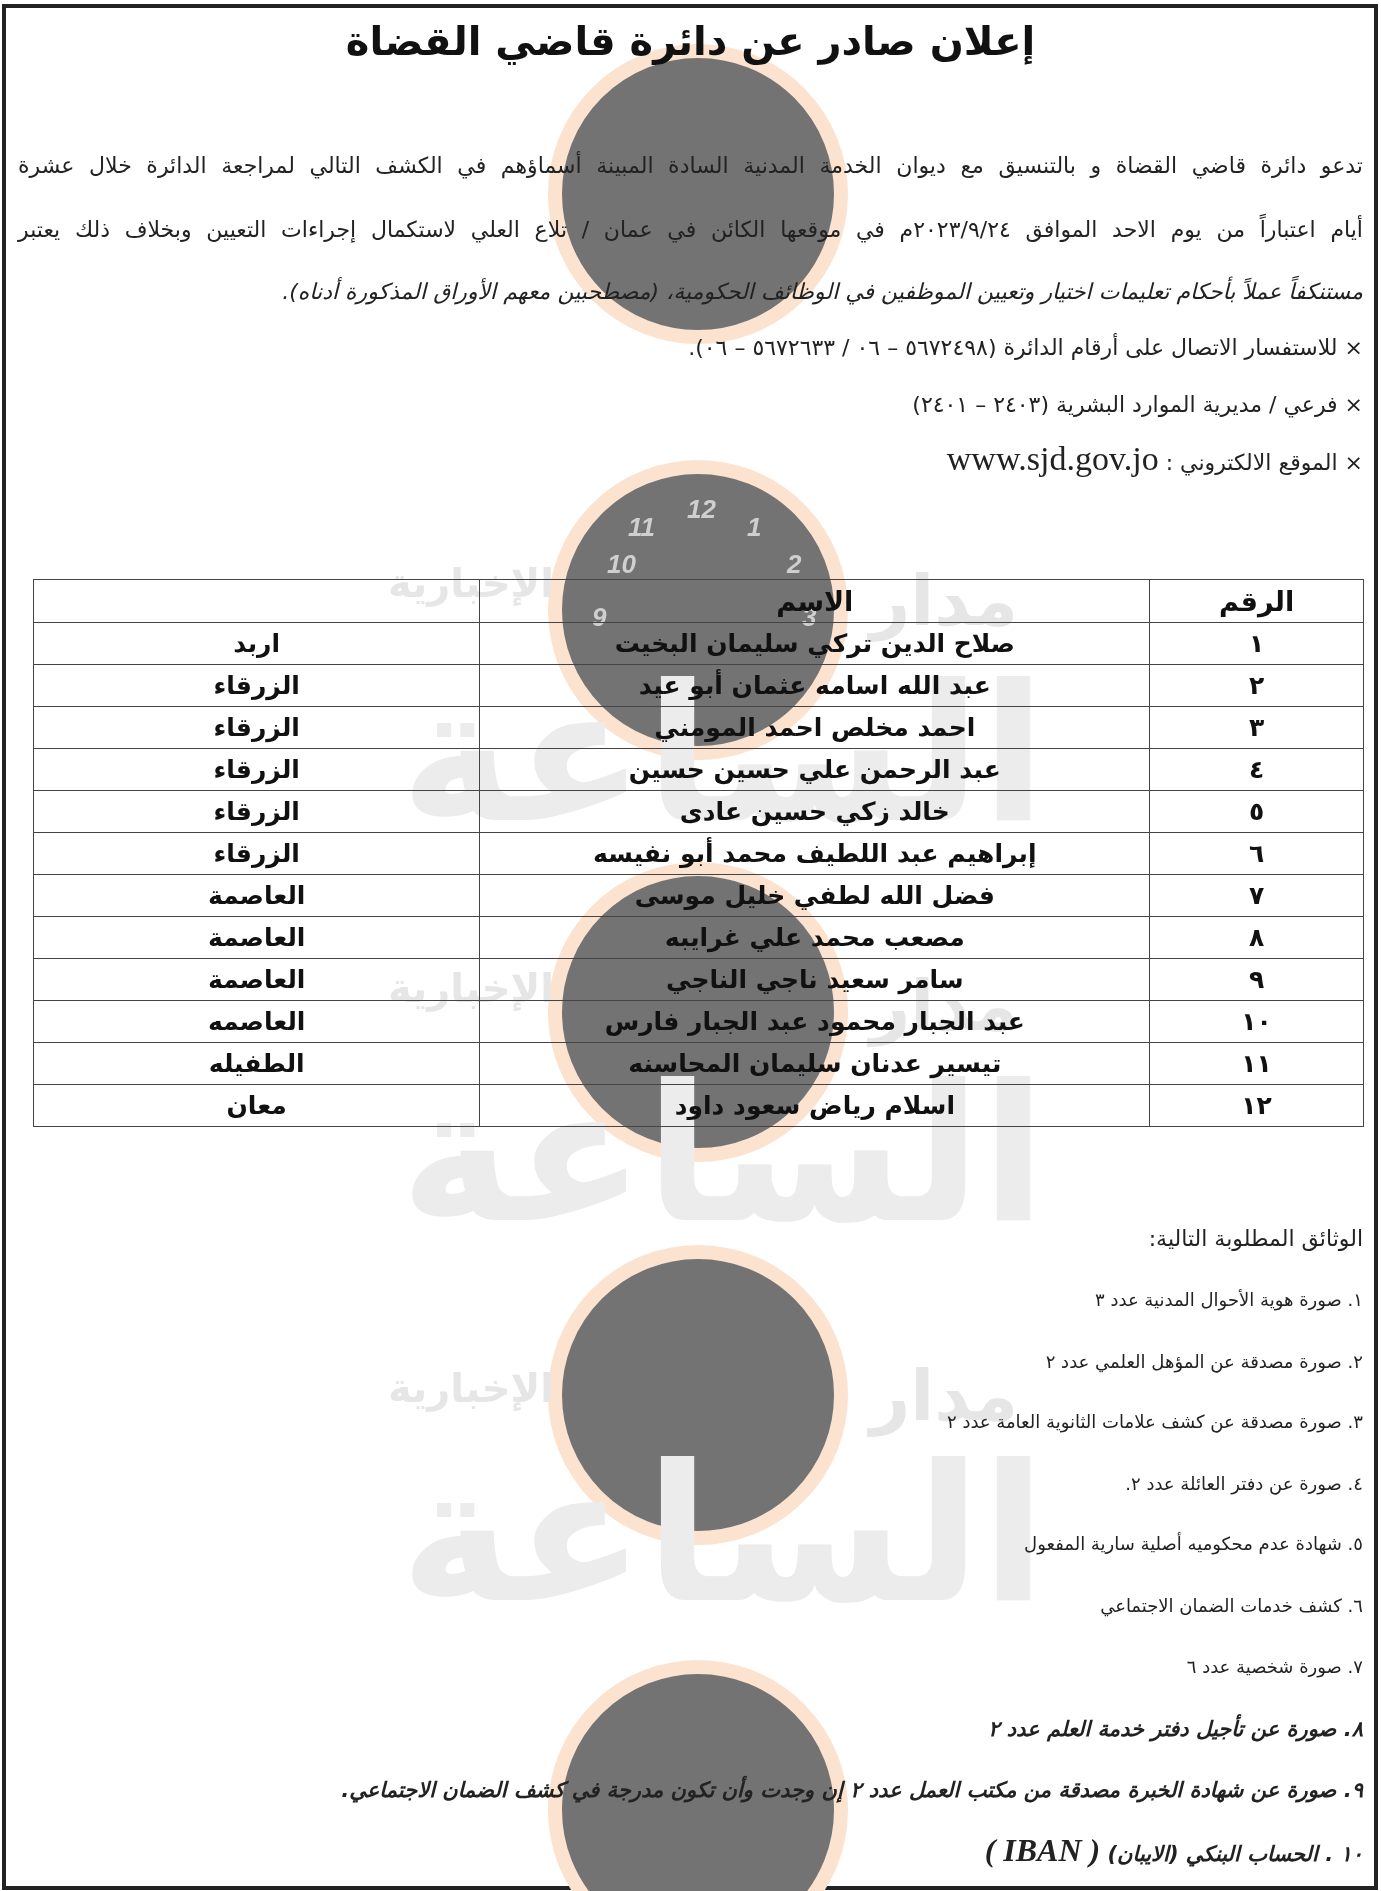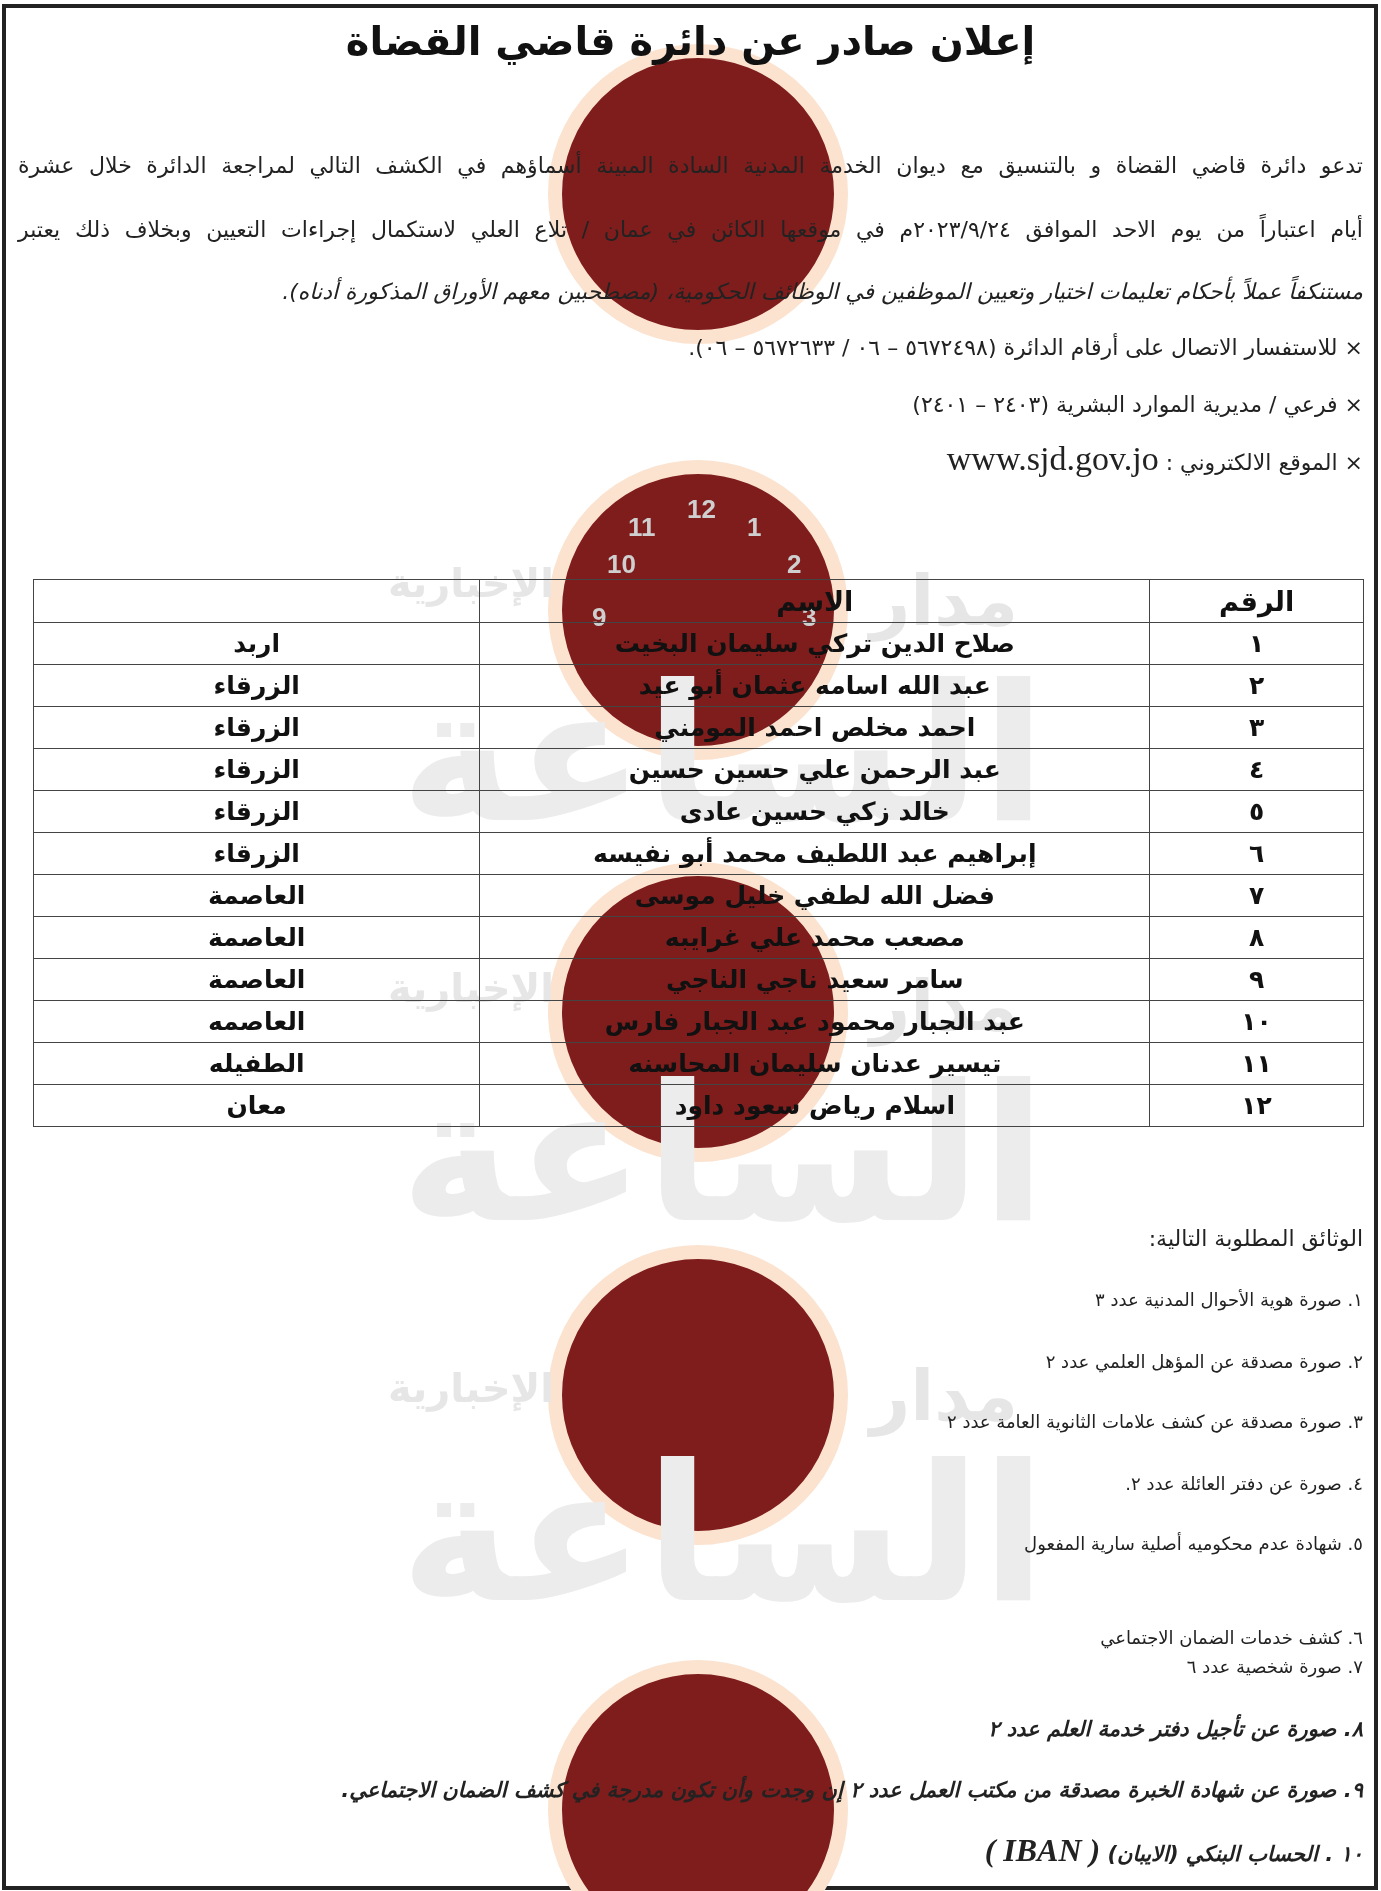--- a/index.html
+++ b/index.html
@@ -2,21 +2,21 @@
 <html><head>
 <meta charset="utf-8">
 <style>
   html, body { margin:0; padding:0; background:#ffffff; }
   body { width:1381px; height:1891px; position:relative; overflow:hidden;
          font-family:"DejaVu Sans", sans-serif; color:#1a1a1a; }
   .frame { position:absolute; left:2px; top:4px; width:1368px; height:1878px;
            border:4px solid #222222; background:#ffffff; }
   .wm { position:absolute; pointer-events:none; }
   .wm-clock { width:300px; height:300px; border-radius:50%;
-              border:14px solid #fbe3d0; background:#7f1d1d; box-sizing:border-box; }
+              border:14px solid #fbe3d0; background:#737373; box-sizing:border-box;font-style:italic; }
   .wm-clock .num { position:absolute; font-family:"Liberation Sans", sans-serif;
                    font-size:26px; color:#cfcfcf; font-weight:bold; }
   .wm-text { font-family:"DejaVu Sans", sans-serif; font-weight:bold; color:#ececec;
              font-size:190px; line-height:1; }
   .wm-small { font-family:"DejaVu Sans", sans-serif; font-weight:bold; color:#e6e6e6;
               font-size:40px; }
   .content { position:absolute; left:0; top:0; width:1381px; height:1891px; direction:rtl; }
   .title { position:absolute; top:18px; left:0; width:1381px; text-align:center;
            font-size:40px; font-weight:bold; font-family:"DejaVu Sans", sans-serif;
            color:#111; letter-spacing:-1px; }
@@ -155,21 +155,21 @@
     </tr>
   </tbody>
     </table>
 
   <div class="docs-title">الوثائق المطلوبة التالية:</div>
   <div class="doc-item" style="top:1289px;">١. صورة هوية الأحوال المدنية عدد ٣</div>
   <div class="doc-item" style="top:1351px;">٢. صورة مصدقة عن المؤهل العلمي عدد ٢</div>
   <div class="doc-item" style="top:1411px;">٣. صورة مصدقة عن كشف علامات الثانوية العامة عدد ٢</div>
   <div class="doc-item" style="top:1473px;">٤. صورة عن دفتر العائلة عدد ٢.</div>
   <div class="doc-item" style="top:1533px;">٥. شهادة عدم محكوميه أصلية سارية المفعول</div>
-  <div class="doc-item" style="top:1595px;margin-top:32px;">٦. كشف خدمات الضمان الاجتماعي</div>
+  <div class="doc-item" style="top:1595px;">٦. كشف خدمات الضمان الاجتماعي</div>
   <div class="doc-item" style="top:1656px;">٧. صورة شخصية عدد ٦</div>
   <div class="doc-item bold" style="top:1717px;">٨. صورة عن تأجيل دفتر خدمة العلم عدد ٢</div>
   <div class="doc-item bold" style="top:1778px;">٩. صورة عن شهادة الخبرة مصدقة من مكتب العمل عدد ٢ إن وجدت وأن تكون مدرجة في كشف الضمان الاجتماعي.</div>
   <div class="doc-item bold" style="top:1832px;">
     <span>١٠ . الحساب البنكي (الايبان)</span>
     <span class="iban">( IBAN )</span>
   </div>
 </div>
 
 </body></html>

